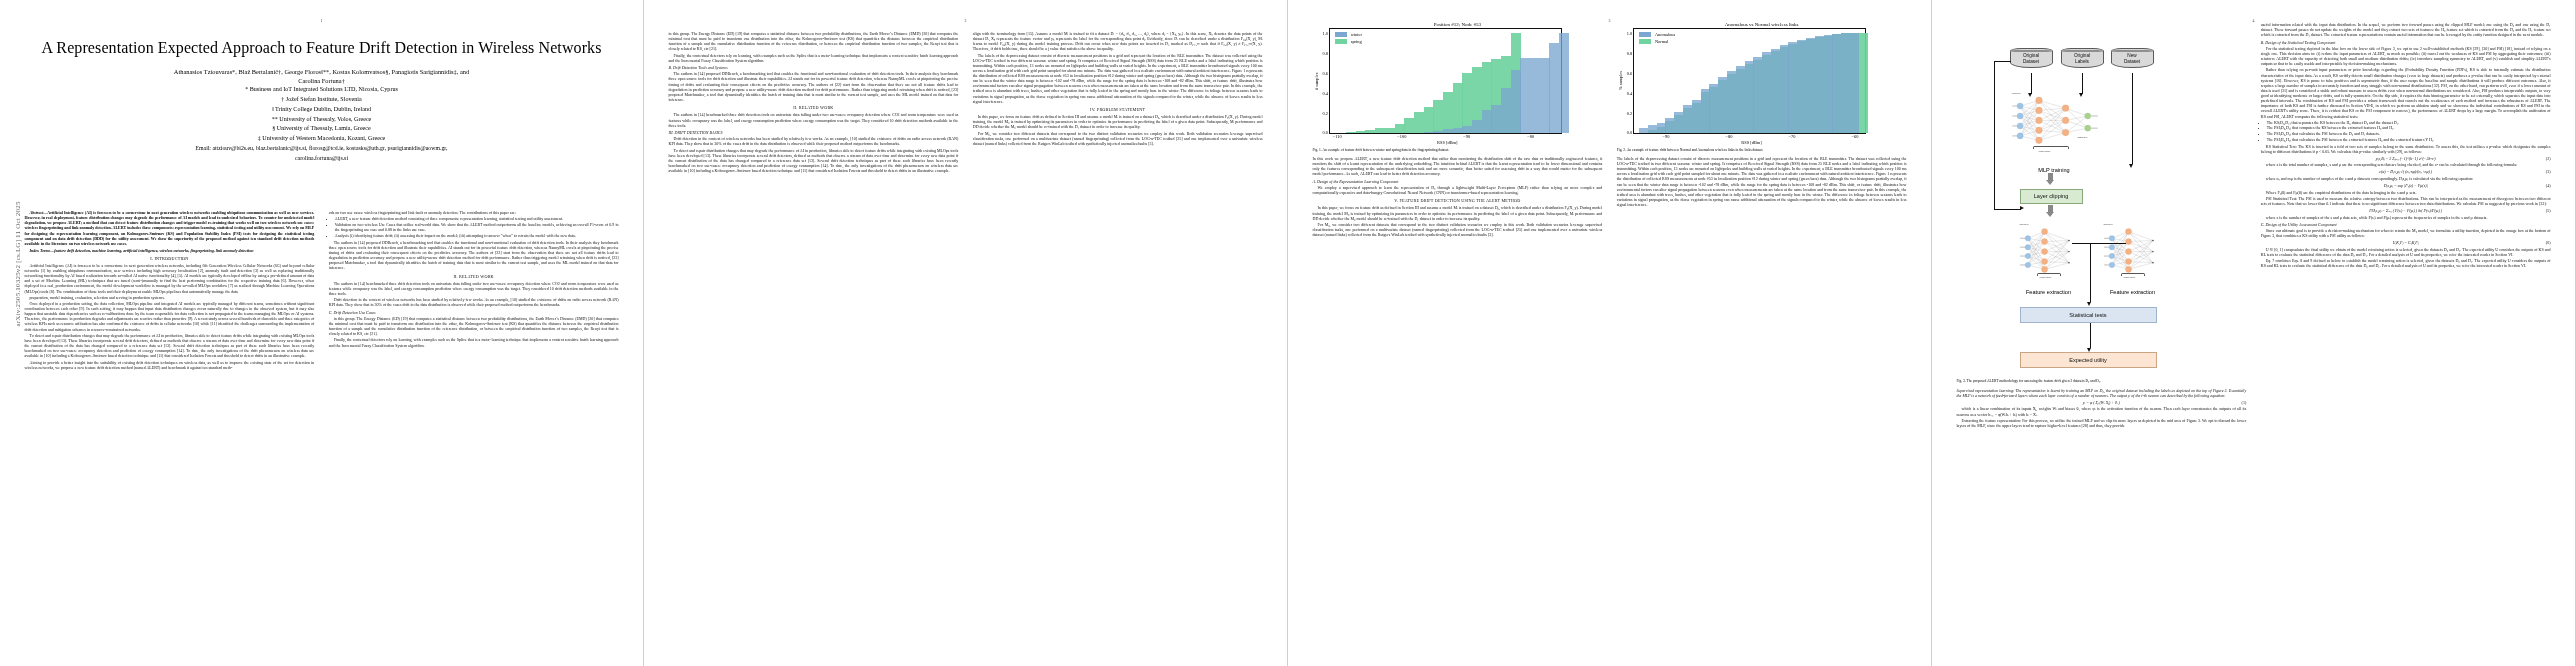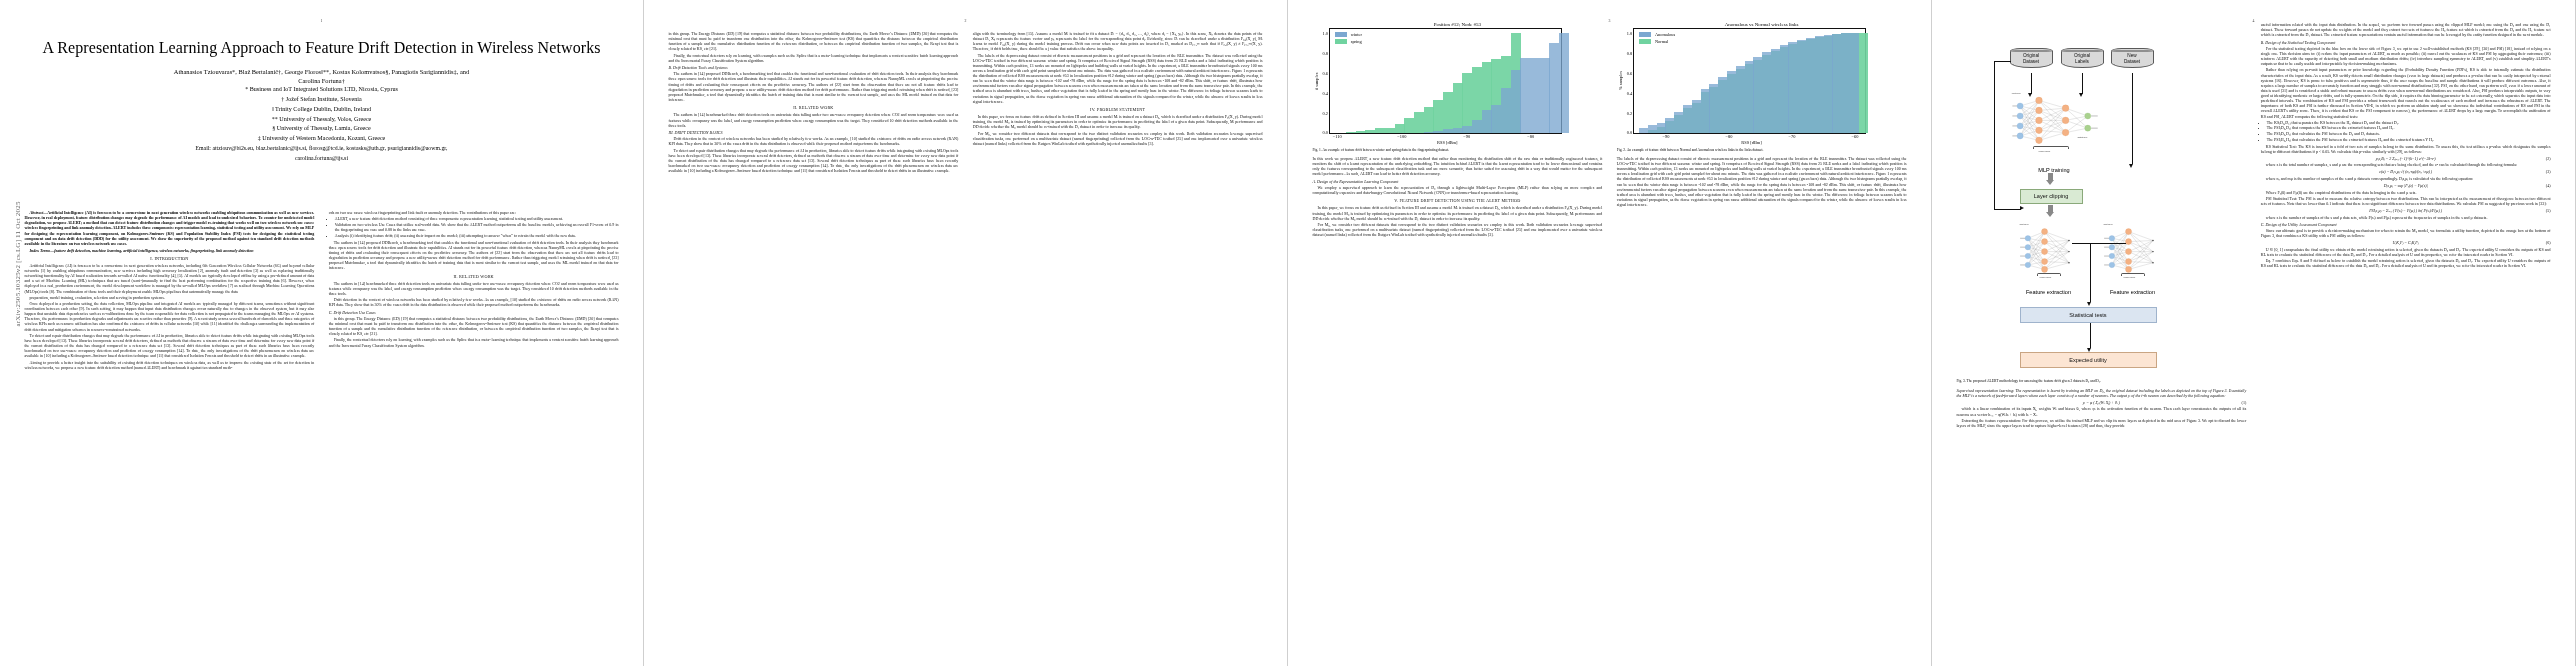--- a/index.html
+++ b/index.html
@@ -145,21 +145,21 @@
 </head>
 <body>
 
 <div class="sheet-row">
 
   <div class="page p1">
     <div class="pagenum">1</div>
     <div class="arxiv-stamp">arXiv:2505.10325v2  [cs.LG]  11 Oct 2025</div>
 
     <div class="title-block">
-      <div class="paper-title">A Representation Learning Approach to Feature Drift Detection in Wireless Networks</div>
+      <div class="paper-title">A Representation Expected Approach to Feature Drift Detection in Wireless Networks</div>
       <div class="authors">
         <span class="ln">Athanasios Tziouvaras*, Blaž Bertalanič†, George Floros‖**, Kostas Kolomvatsos§, Panagiotis Sarigiannidis‡, and</span>
         <span class="ln">Carolina Fortuna†</span>
       </div>
       <div class="affil">* Business and IoT Integrated Solutions LTD, Nicosia, Cyprus</div>
       <div class="affil">† Jožef Stefan Institute, Slovenia</div>
       <div class="affil">‖ Trinity College Dublin, Dublin, Ireland</div>
       <div class="affil">** University of Thessaly, Volos, Greece</div>
       <div class="affil">§ University of Thessaly, Lamia, Greece</div>
       <div class="affil">‡ University of Western Macedonia, Kozani, Greece</div>

